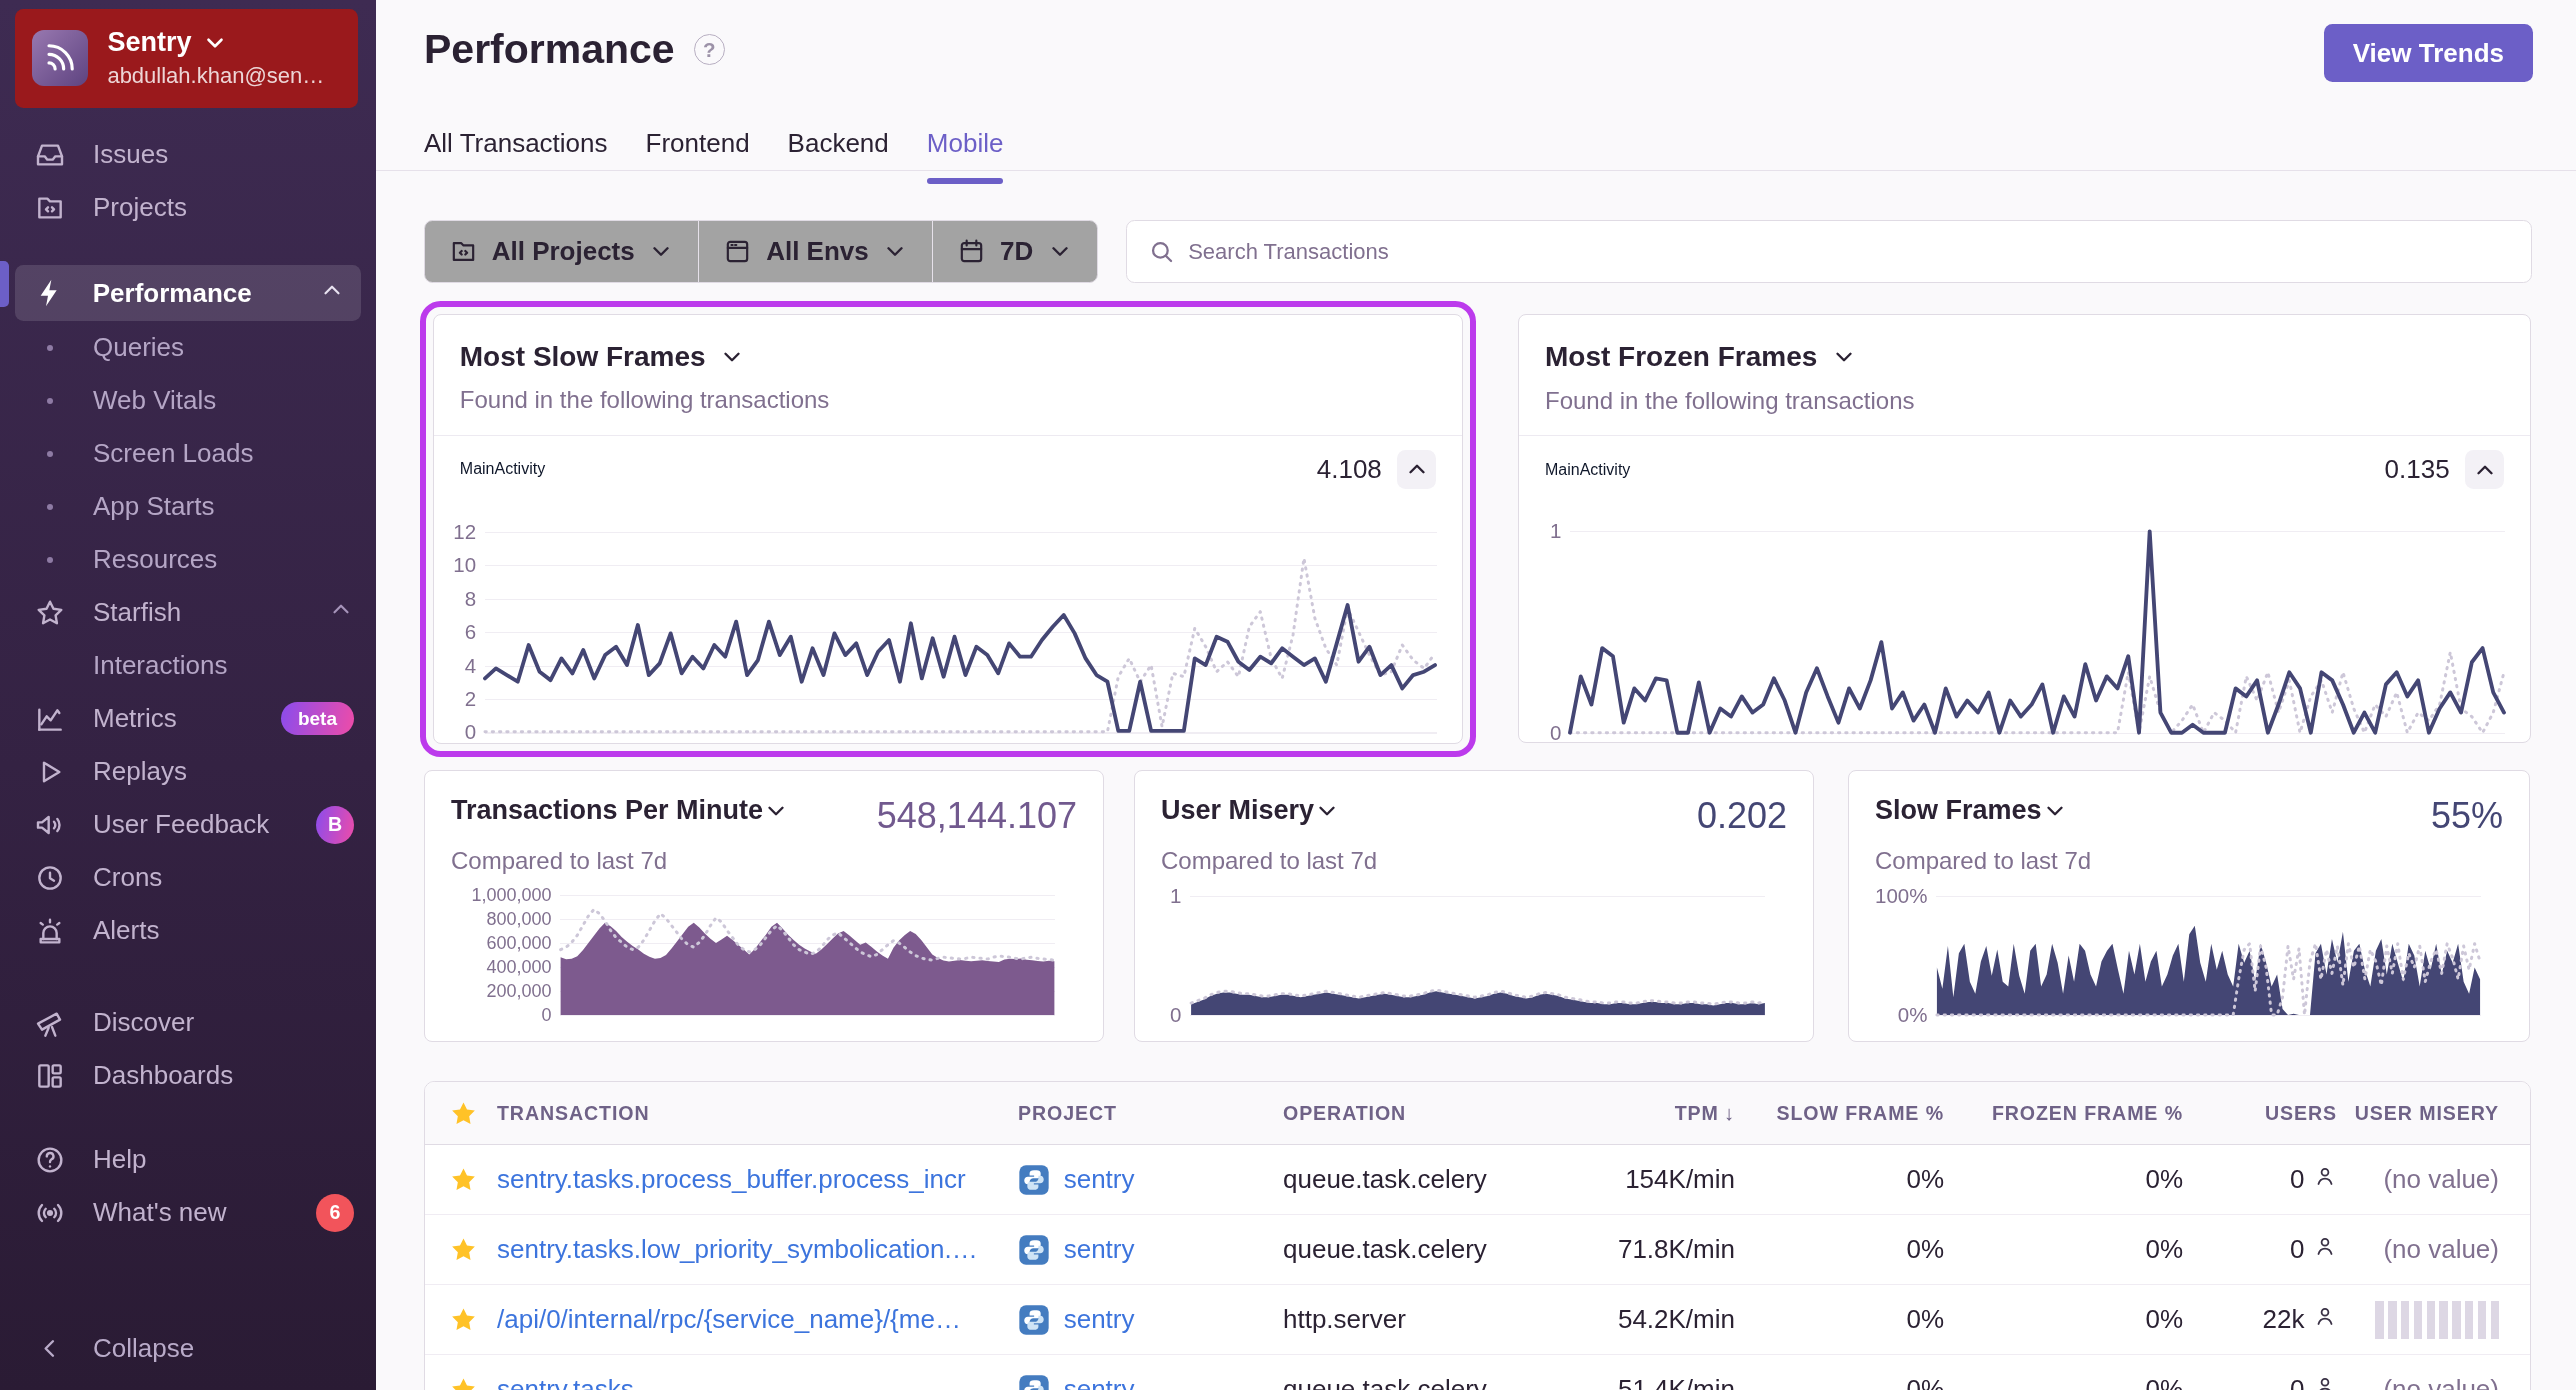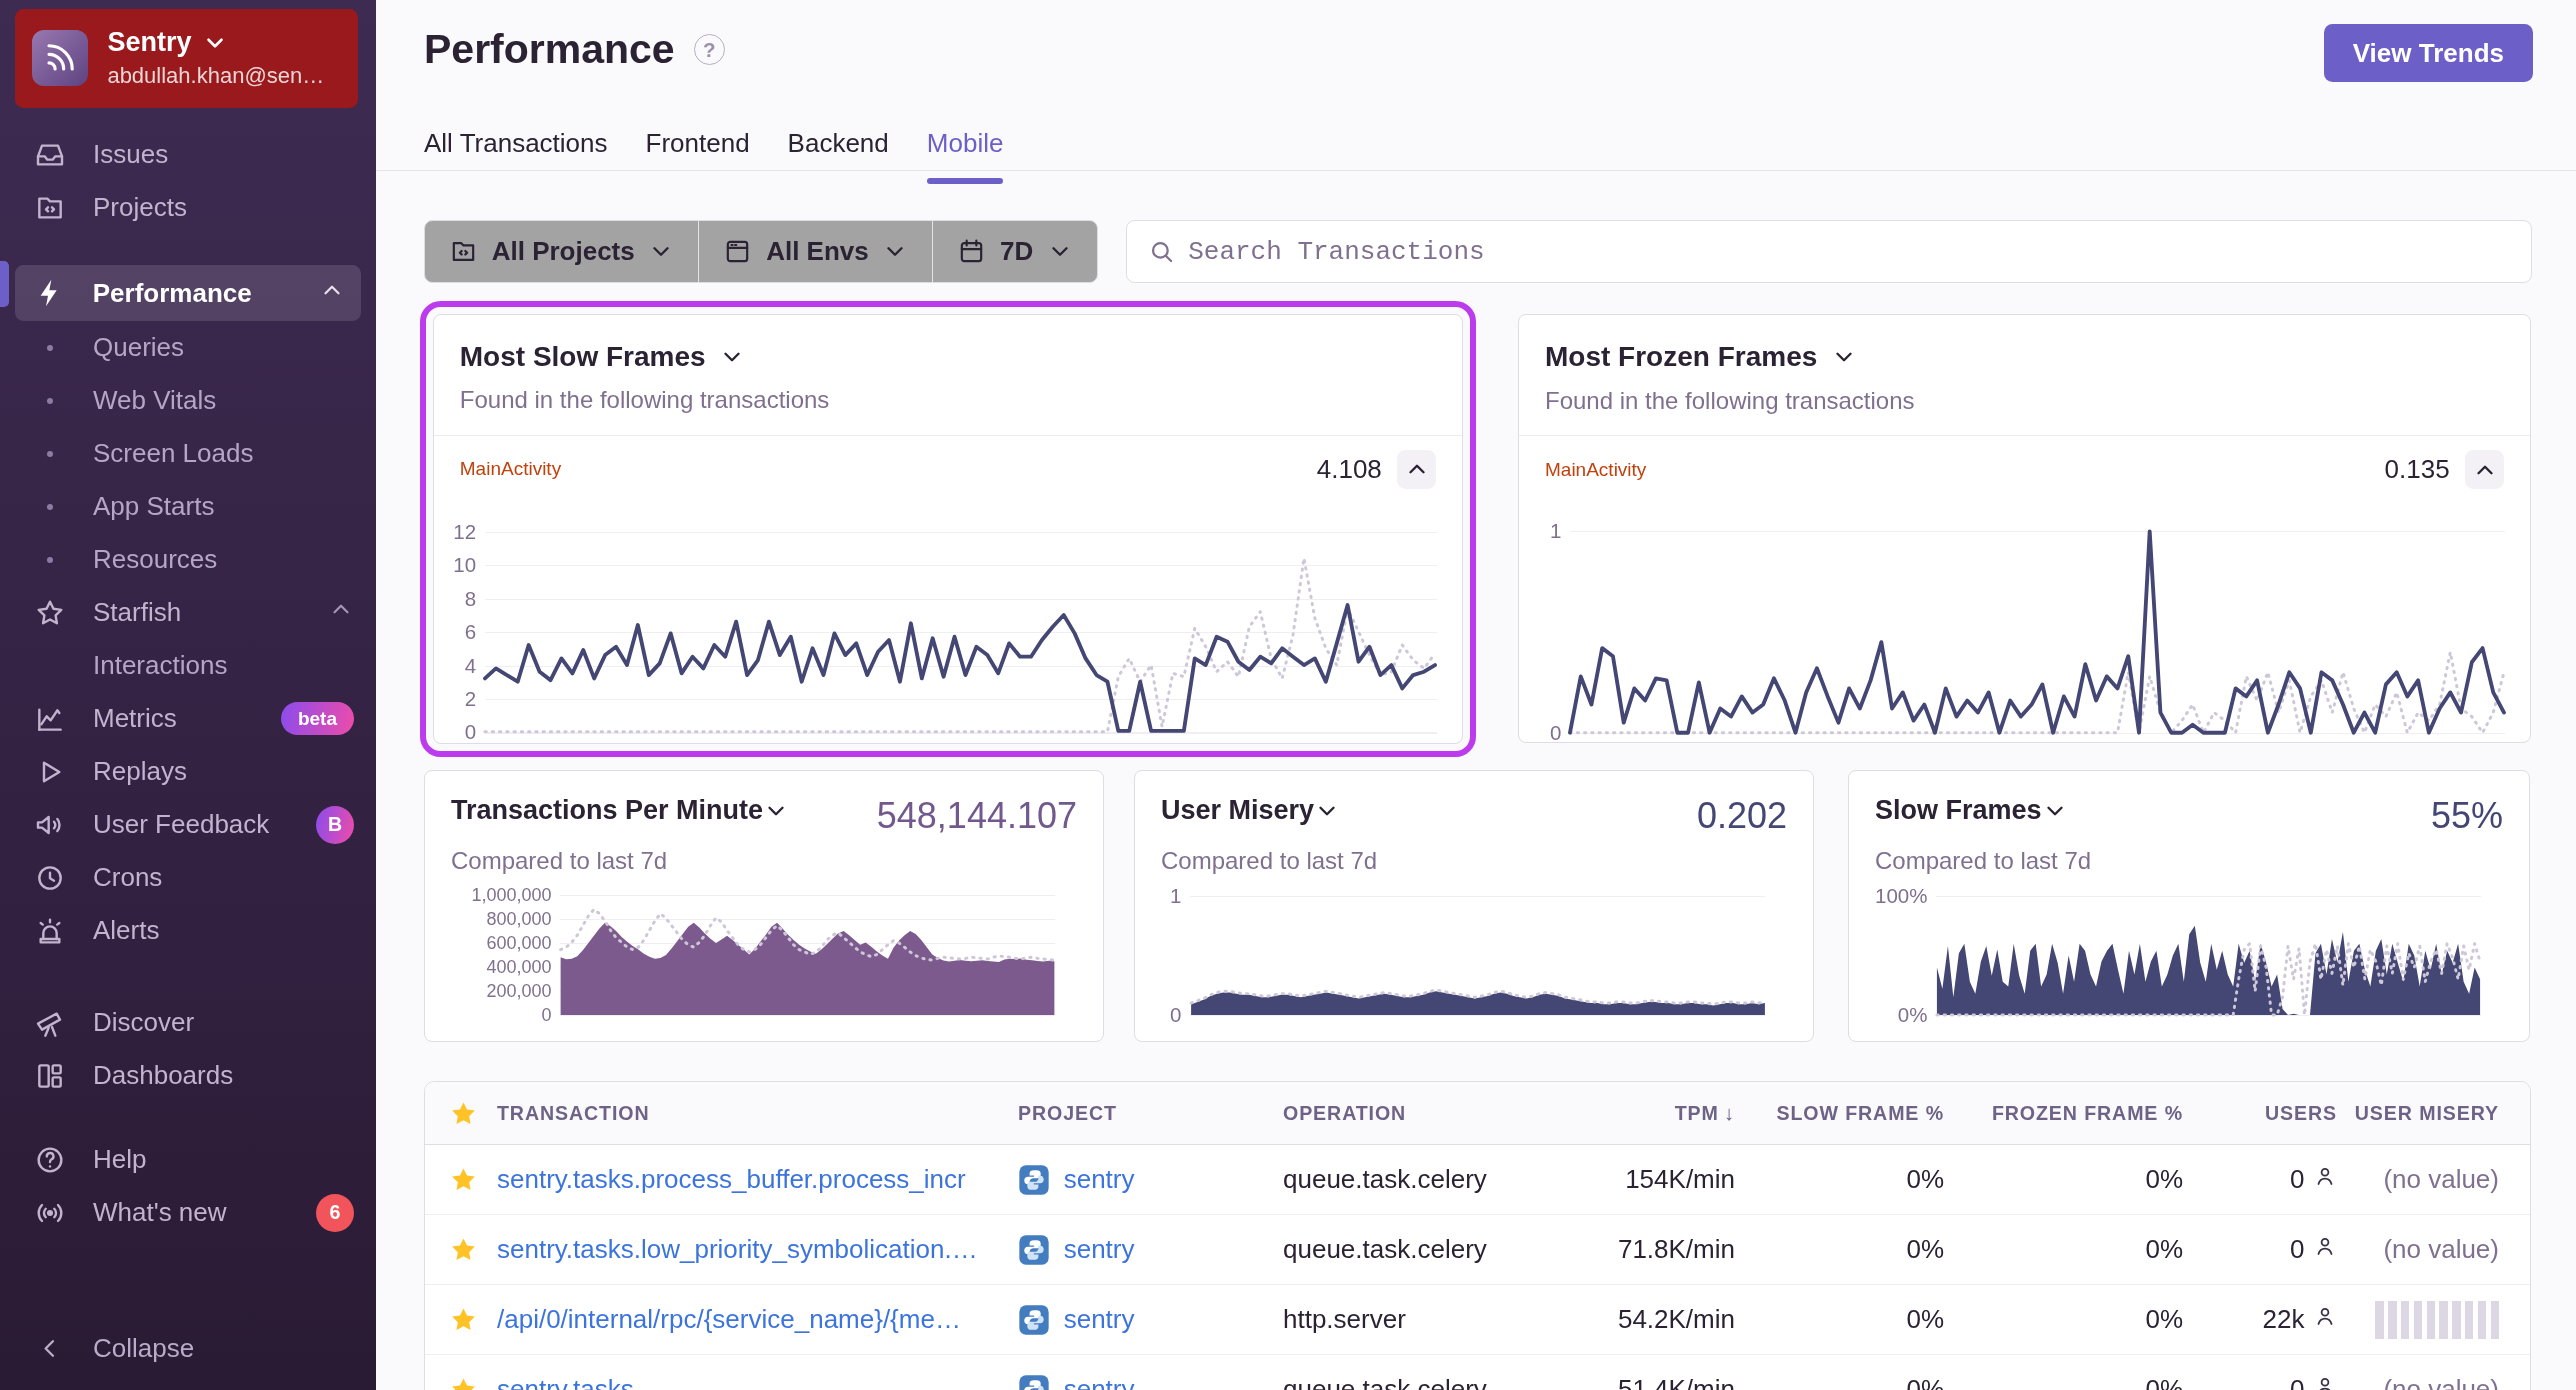--- a/index.html
+++ b/index.html
@@ -56,34 +56,34 @@
   
   #filterbar{position:absolute;left:48px;top:220px;height:63px;display:flex;background:#a3a3a3;border:1.3px solid #E0DBE4;
     border-radius:8.5px;overflow:hidden}
   .filter-seg{display:flex;align-items:center;gap:13.7px;padding:0 24px;font-size:26px;font-weight:bold;color:#2B2233;cursor:pointer}
   .filter-seg + .filter-seg{border-left:1.3px solid #E6E1EA}
   .filter-seg svg{width:29px;height:29px;color:#2B2233}
   .filter-seg .chev{color:#2B2233}
   #searchbox{position:absolute;left:750px;right:44px;top:220px;height:63px;background:#fff;border:1.3px solid #E0DBE4;
     border-radius:8.5px;display:flex;align-items:center;padding:0 20.5px;gap:13.7px}
   #searchbox svg{width:27px;height:27px;color:#80708F;flex:0 0 27px}
-  #searchbox input{flex:1;border:none;outline:none;font-size:26px;color:#ec4899;font-family:Liberation Mono, monospace;background:transparent}
+  #searchbox input{flex:1;border:none;outline:none;font-size:22px;color:#ec4899;font-family:Liberation Sans, sans-serif;background:transparent}
   #searchbox input::placeholder{color:#80708F}
 
   
   .card{background:#fff;border:1.3px solid #E0DBE4;border-radius:8px;position:absolute;overflow:hidden}
   #highlight-ring{position:absolute;left:44px;top:301px;width:1056px;height:456px;border:6.8px solid #BC3BEC;border-radius:20.5px;padding:6.8px}
   #card-slow-frames{position:relative;width:100%;height:100%;left:0;top:0}
   #card-frozen-frames{left:1142px;top:314px;width:1013px;height:429px}
   .bigcard-head{padding:26px 26px 20.5px 26px;border-bottom:1.3px solid #EDEAF1}
   .bigcard-title{display:flex;align-items:center;gap:13.7px;font-size:28px;font-weight:bold;color:#2B2233;cursor:pointer}
   .bigcard-title .chev{color:#2B2233}
   .bigcard-sub{margin-top:13.7px;font-size:24px;color:#80708F}
   .txn-row{display:flex;align-items:center;justify-content:space-between;padding:13.7px 26px;height:67px}
-  .txn-link{font-size:19px;color:#c2410c;cursor:pointer}
+  .txn-link{font-size:16px;color:#0f172a;cursor:pointer}
   .txn-val{display:flex;align-items:center;gap:15.4px;font-size:26px;color:#2B2233}
   .chev-btn{width:39px;height:39px;border-radius:8.5px;background:#F3F1F6;border:none;display:flex;align-items:center;
     justify-content:center;cursor:pointer;color:#2B2233}
   .chart{display:flex;align-items:stretch}
   .chart .ticks{position:relative;flex:0 0 44px}
   .chart .ticks .tlab{position:absolute;right:8.5px;transform:translateY(-50%);font-size:20.5px;color:#80708F;white-space:nowrap}
   .chart .plot{position:relative;flex:1;margin-right:22px}
   .chart .plot .grid{position:absolute;left:0;right:0;height:1.3px;background:#F0EDF3}
   .chart svg{position:absolute;left:0;top:0;overflow:visible}
   #chart-most-slow,#chart-most-frozen{height:214px;margin:15.4px 3.4px 0 6.8px}

